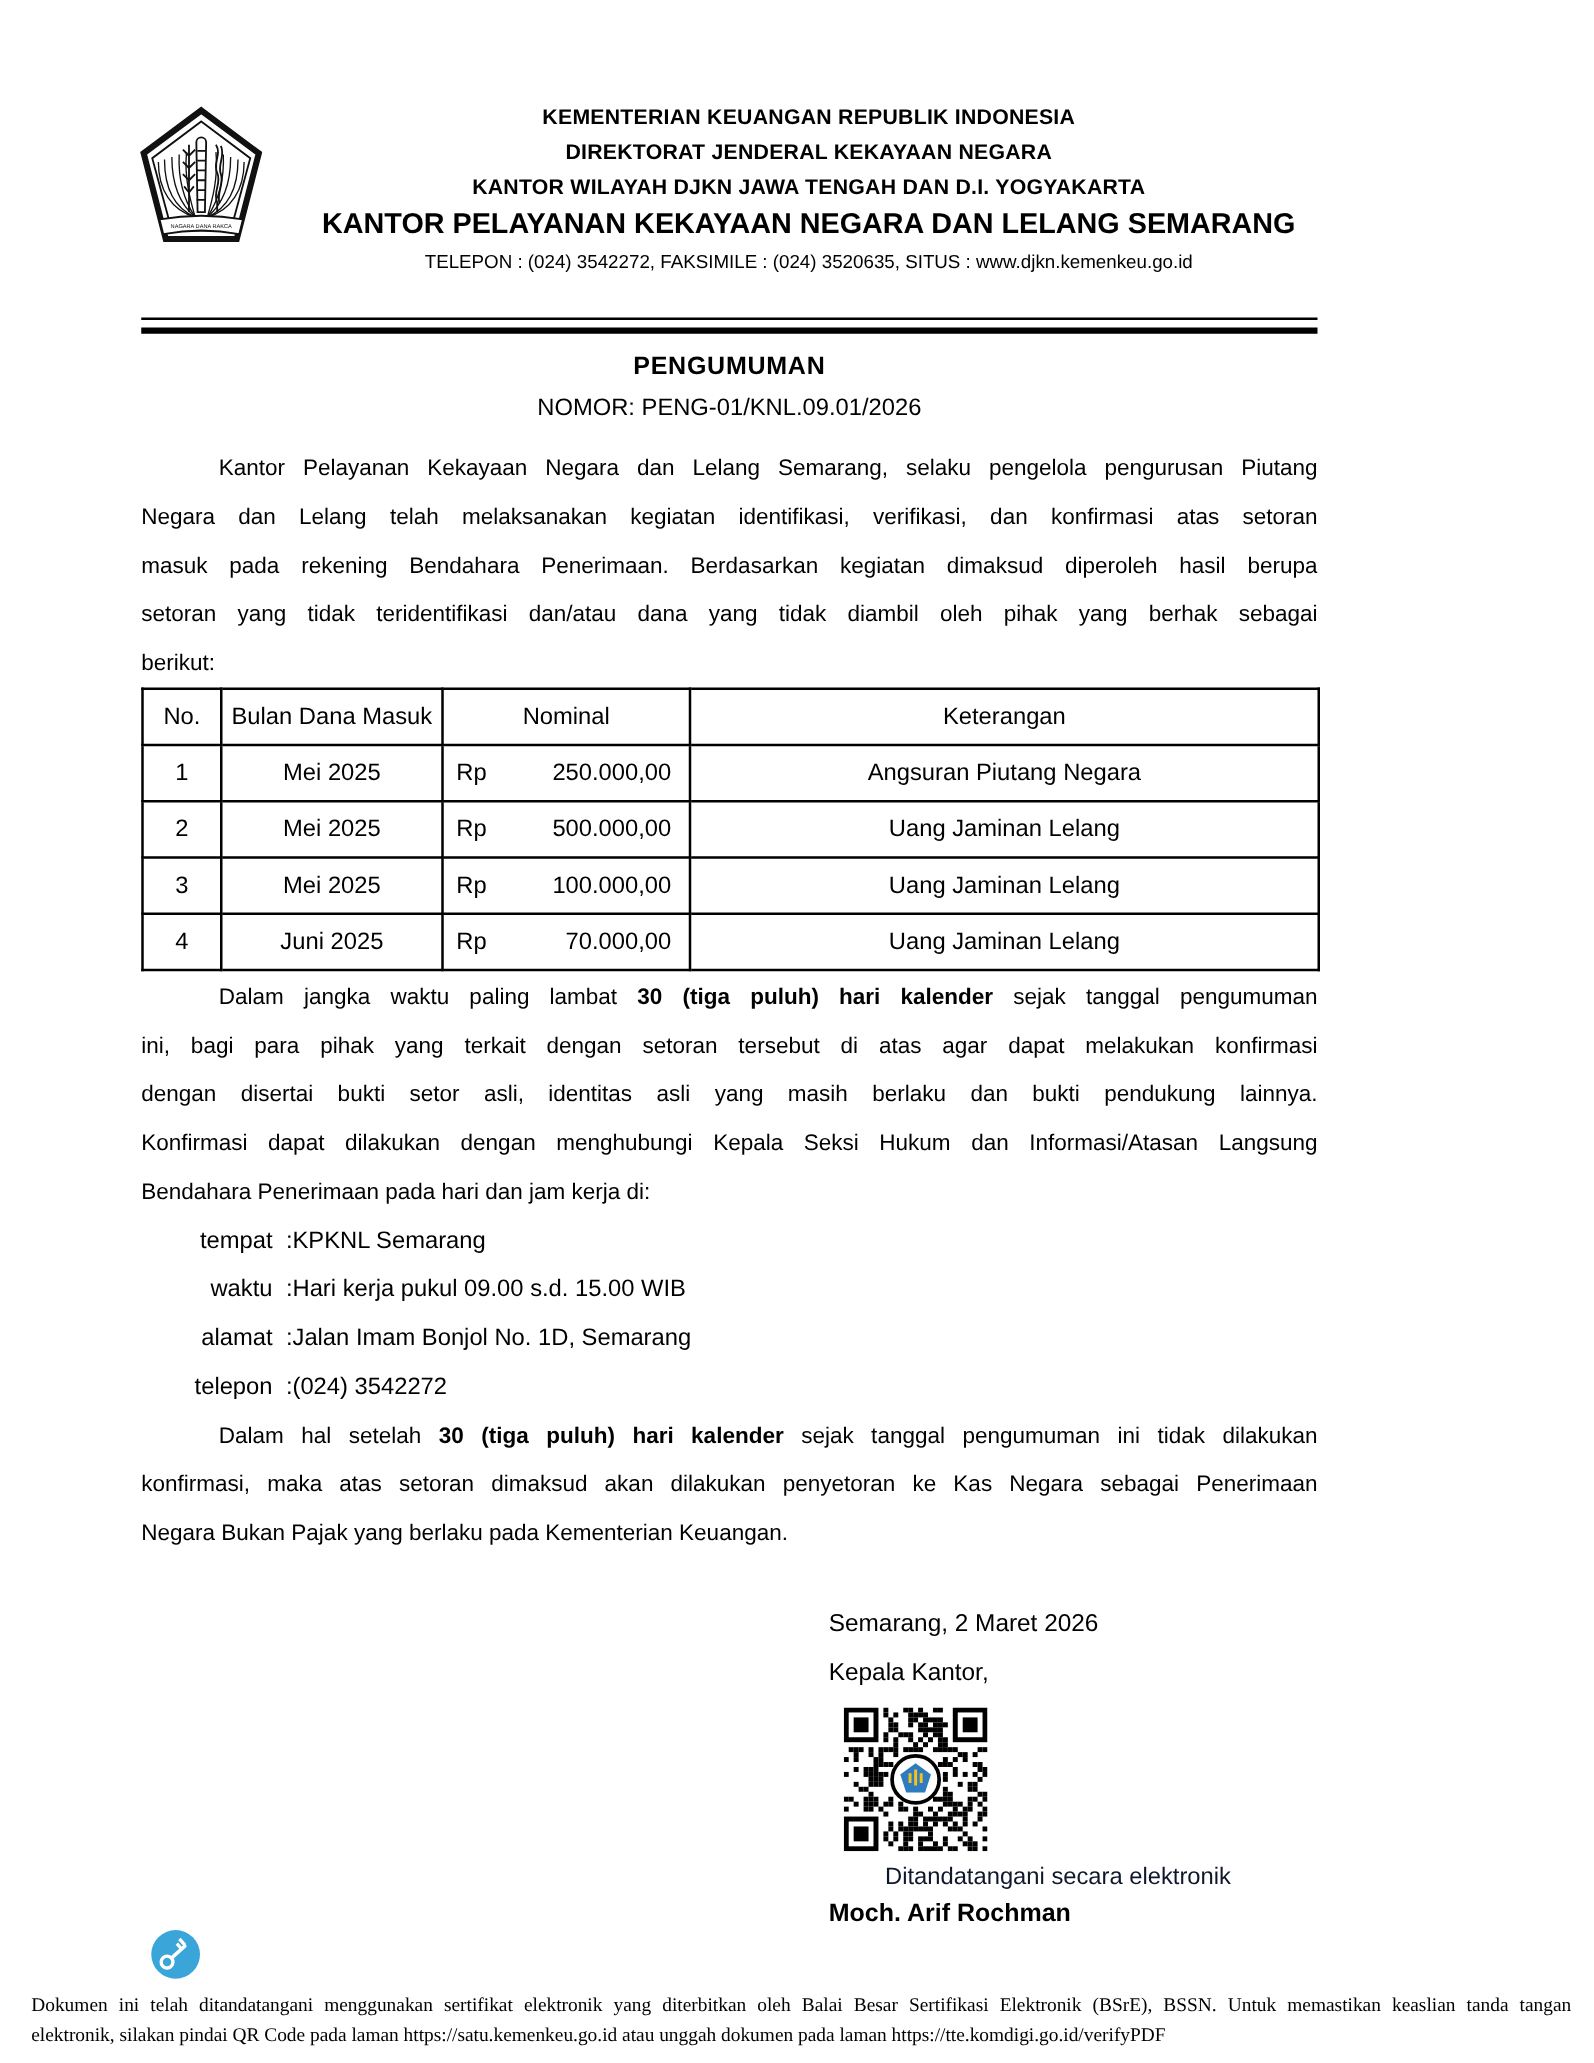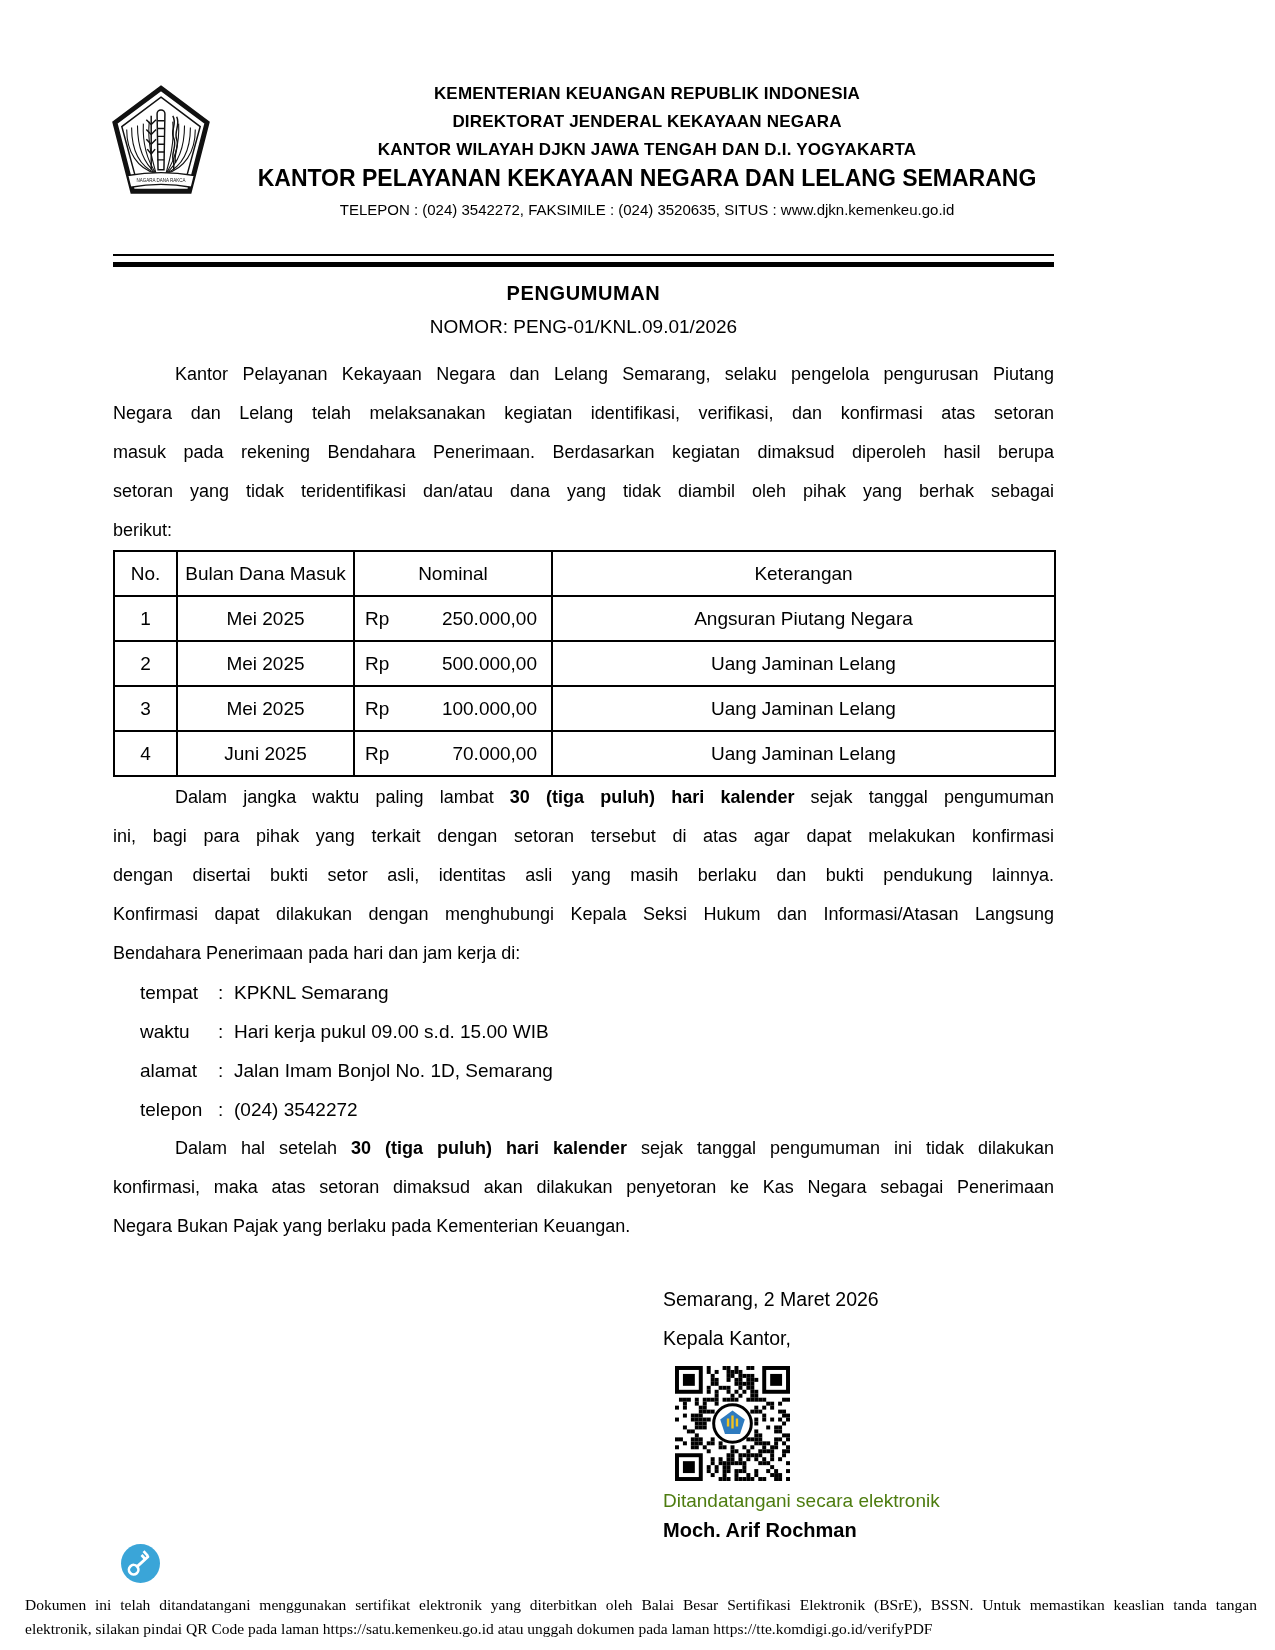--- a/index.html
+++ b/index.html
@@ -31,21 +31,21 @@
 
   
   .tbl-wrap { position:absolute; left:113px; top:550px; width:941px; }
   table { border-collapse:collapse; width:941px; table-layout:fixed; }
   th, td { border:2px solid #000; height:43px; padding:0; font-size:19px; font-weight:400; text-align:center; vertical-align:middle;margin-top:24px; }
   td.nominal { text-align:left; }
   .nom-in { display:flex; justify-content:space-between; padding:0 14px 0 10px; }
 
   
   .contacts { position:absolute; left:113px; top:973px; width:941px; }
-  .contact-row { display:flex; height:39px; line-height:39px; font-size:19px; padding-left:27px; }
+  .contact-row { display:flex; height:39px; line-height:39px; font-size:19px; padding-left:27px;text-align:right; }
   .contact-label { width:78px; }
   .contact-colon { width:16px; }
 
   
   .signature { position:absolute; left:663px; top:1280px; width:360px; }
   .sig-line { height:39px; line-height:39px; font-size:19.5px; }
   .qr-box { margin:8px 0 0 12px; width:115px; height:115px; }
   .esign-note { margin-top:3px; font-size:19px; line-height:26px; }
   .sig-name { margin-top:2px; font-size:20px; line-height:28px;font-weight:bold; }
 
@@ -476,21 +476,21 @@
         <rect x="88" y="0" width="28" height="28" fill="#000"></rect>
         <rect x="92" y="4" width="20" height="20" fill="#fff"></rect>
         <rect x="96" y="8" width="12" height="12" fill="#000"></rect>
         <rect x="0" y="88" width="28" height="28" fill="#000"></rect>
         <rect x="4" y="92" width="20" height="20" fill="#fff"></rect>
         <rect x="8" y="96" width="12" height="12" fill="#000"></rect>
         <circle cx="58" cy="58" r="19" fill="#fff" stroke="#000" stroke-width="3"></circle>
         <polygon points="58,45 70.4,54 65.6,68.5 50.4,68.5 45.6,54" fill="#2e7bbf"></polygon>
         <path d="M58,50 v13 M53.5,53 v8 M62.5,53 v8" stroke="#f2c21f" stroke-width="2.4" fill="none"></path>
       </svg>
-    <div class="esign-note" id="esignNote" style="color: #4d7c0f;">Ditandatangani secara elektronik</div>
+    <div class="esign-note" id="esignNote" style="color: #0f172a; margin-left: 45px;">Ditandatangani secara elektronik</div>
     <div class="sig-name">Moch. Arif Rochman</div>
   </div>
 
   <svg class="bsre-icon" id="bsreIcon" viewBox="0 0 40 40" xmlns="http://www.w3.org/2000/svg">
     <circle cx="20" cy="20" r="19" fill="#3aa5d8"></circle>
     <path d="M6,30 A19,19 0 0 0 20,39 A19,19 0 0 1 6,30 Z" fill="#ffffff" opacity="0.5"></path>
     <g transform="rotate(-42 20 20)" fill="#ffffff">
       <circle cx="11" cy="20" r="4.6" fill="none" stroke="#ffffff" stroke-width="2.6"></circle>
       <rect x="15" y="18.6" width="16" height="2.8" rx="1.2"></rect>
       <rect x="25" y="14.5" width="2.6" height="5"></rect>

